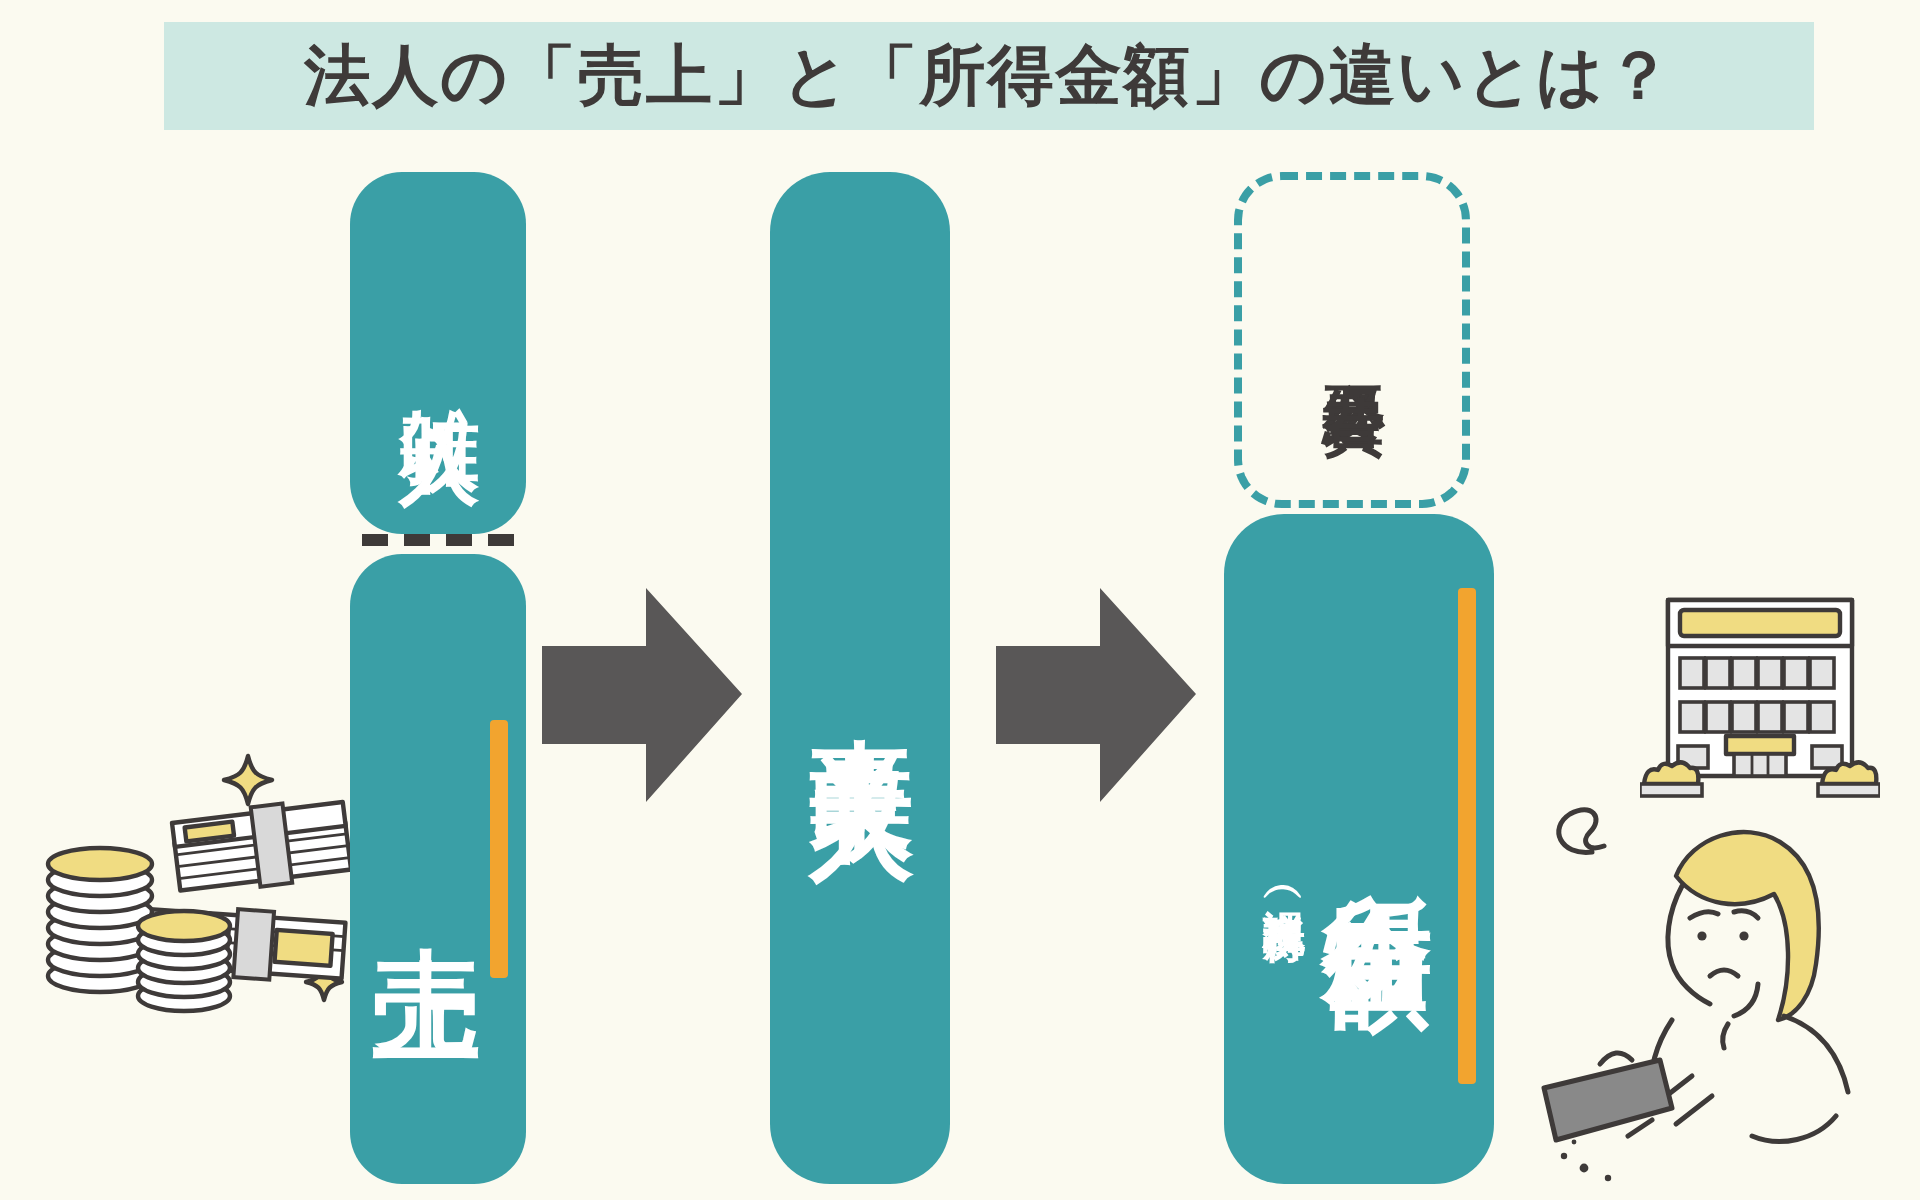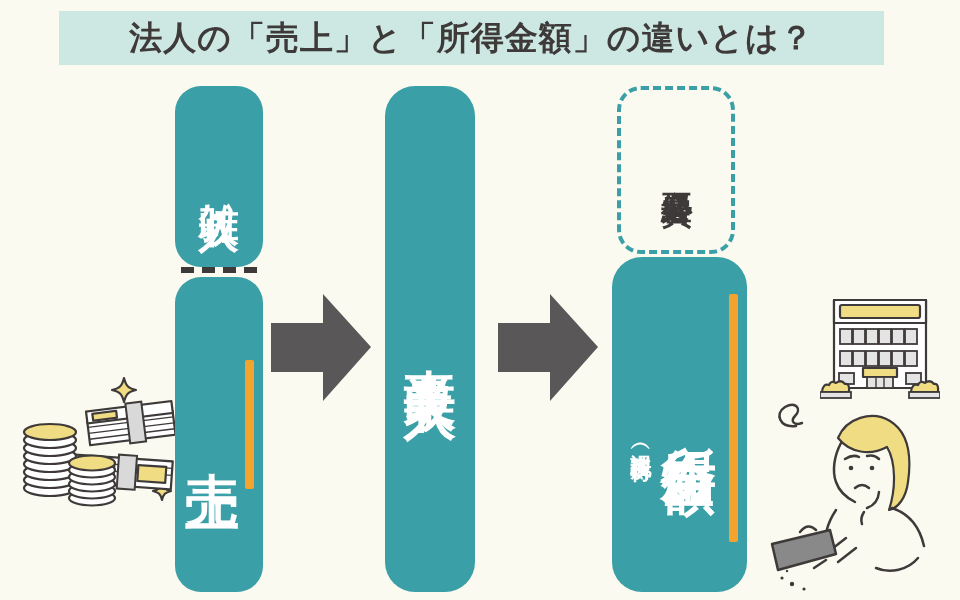--- a/index.html
+++ b/index.html
@@ -6,21 +6,21 @@
   html,body { width:960px; height:600px; overflow:hidden; }
   body {
     font-family:"Liberation Sans","DejaVu Sans",sans-serif;
     background:var(--background,#fbfaf0);
     position:relative;
   }
   .stage { position:absolute; inset:0; }
 
   
   .title-band{
-    position:absolute; left:59px; top:11px; width:825px; height:54px;
+    position:absolute; left:82px; top:11px; width:825px; height:54px;
     background:var(--title_band,#cde8e2);
     display:flex; align-items:center; justify-content:center;
   }
   .title-band span{
     font-size:33px; font-weight:800; color:var(--text_dark,#3e3a39);
     letter-spacing:1px; white-space:nowrap;
   }
 
   
   .pill{ position:absolute; background:var(--teal,#3a9fa6); }

